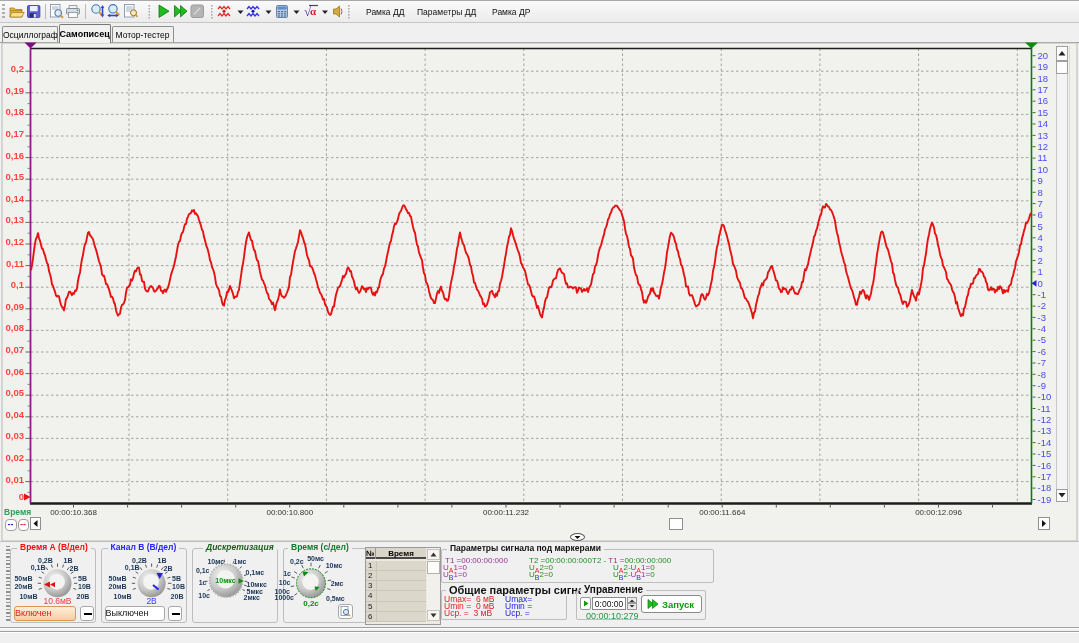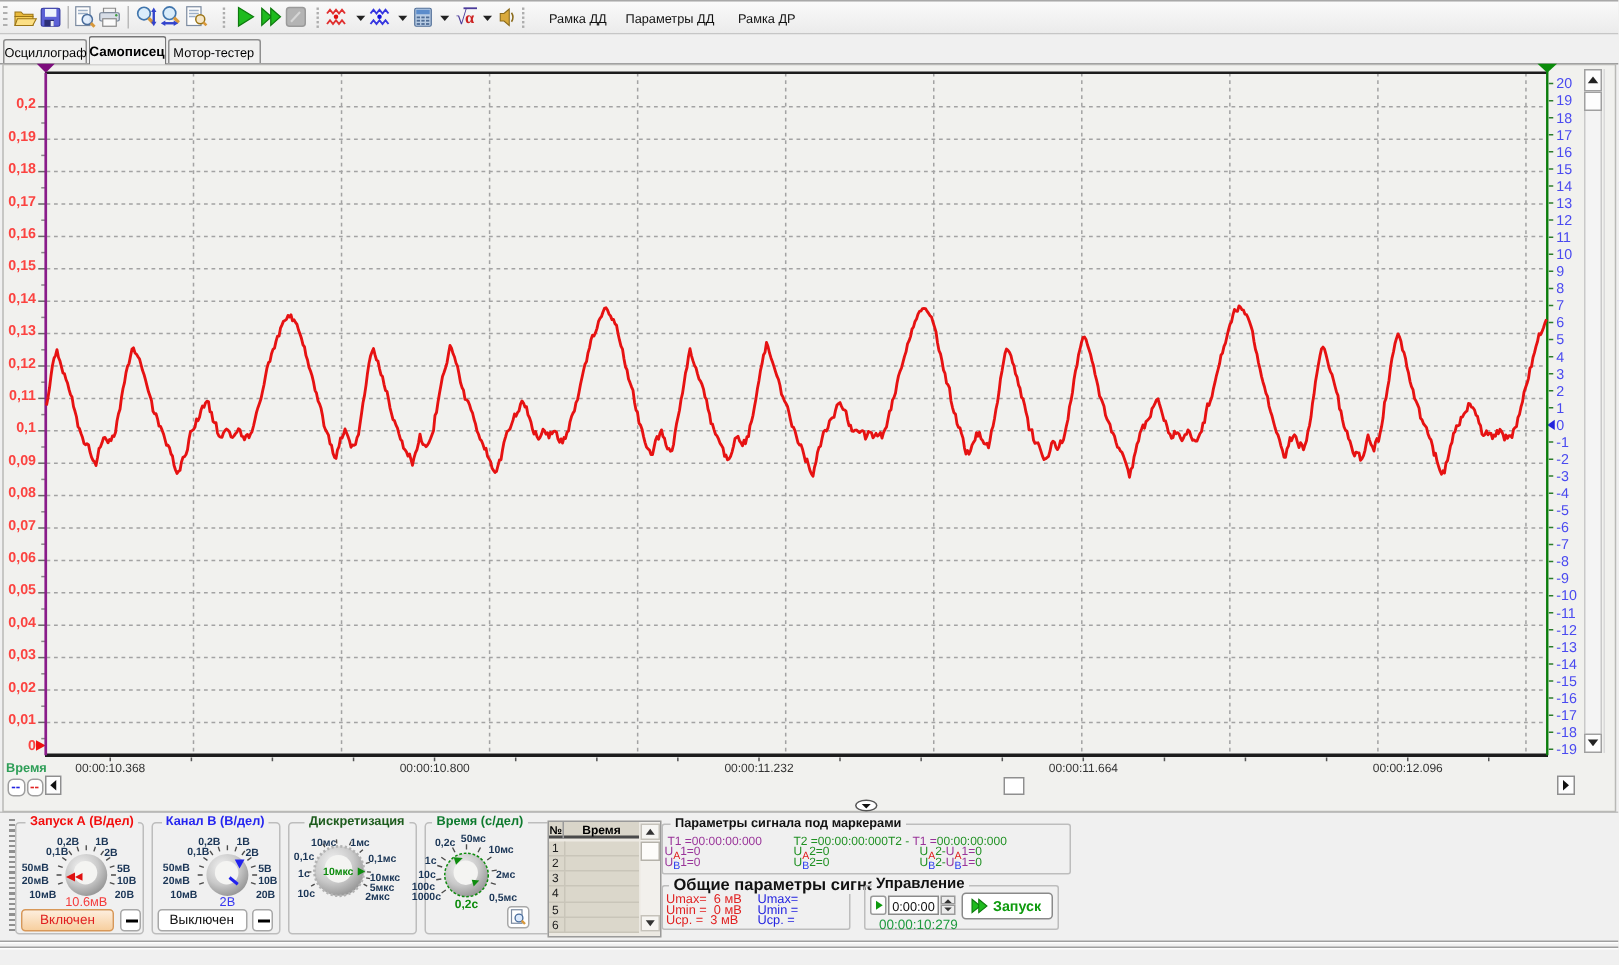--- a/index.html
+++ b/index.html
@@ -1,21 +1,21 @@
 <!DOCTYPE html>
 <html><head><meta charset="utf-8"><style>
 * { margin:0; padding:0; box-sizing:border-box; }
 html,body { width:1079px; height:643px; overflow:hidden; background:#f0f0f0;
   font-family:"Liberation Sans", sans-serif; position:relative; }
 .abs { position:absolute; }
 .gbox { position:absolute; border:1px solid #bdbdbd; border-radius:3px; }
 .gtitle { position:absolute; top:-7px; left:7px; background:#f0f0f0; padding:0 3px;
   font-size:10px; font-weight:bold; white-space:nowrap; }
 .btn { position:absolute; background:#fff; border:1px solid #a8a8a8; border-radius:3px;
-  font-size:10px; text-align:center; }
+  font-size:10px; text-align:left; }
 </style></head>
 <body>
 
 <div class="abs" style="left:0;top:0;width:1079px;height:23px;
   background:linear-gradient(#fafafa,#ebebeb);border-top:1px solid #a8a8a8;border-bottom:1px solid #c6c6c6;"></div>
 <div class="abs" style="left:1.5px;top:4px;width:3px;height:16px;
   background:repeating-linear-gradient(#b0b0b0 0 1.6px, transparent 1.6px 4px);"></div>
 <div class="abs" style="left:366px;top:7px;font-size:8.5px;color:#111;">Рамка ДД</div>
 <div class="abs" style="left:417px;top:7px;font-size:8.5px;color:#111;">Параметры ДД</div>
 <div class="abs" style="left:492px;top:7px;font-size:8.5px;color:#111;">Рамка ДР</div>
@@ -502,38 +502,38 @@
 <div class="abs" style="z-index:3;left:570px;top:533px;width:15px;height:8px;background:#fff;border:1px solid #555;border-radius:50%;"></div>
 <svg class="abs" style="left:570px;top:533px;z-index:3" width="15" height="8">
     <path d="M4.5 3 L10.5 3 L7.5 6 Z" fill="#111"></path>
   </svg>
 <div class="abs" style="left:0px;top:541px;width:1079px;height:1px;background:#c2c2c2;"></div>
 
 <div class="abs" style="left:6px;top:546px;width:4px;height:76px;
   background:repeating-linear-gradient(#909090 0 1.5px, transparent 1.5px 3.5px);"></div>
 
 <div class="gbox" style="left:10px;top:548px;width:86px;height:75px;">
-  <span class="gtitle" style="color:#f20d0d;left:6px;font-size:8.5px;">Запуск А (В/дел)</span>
+  <span class="gtitle" style="color:#f20d0d;left:6px;font-size:8.5px;">Время А (В/дел)</span>
   </div>
 <div class="btn" style="left:14px;top:606px;width:62px;height:14.5px;line-height:13px;
   background:linear-gradient(#fdeedd,#f7cf9f);border-color:#d89858;color:#e02020;font-size:9px;line-height:13.5px;">Включен</div>
 <div class="btn" style="left:80px;top:606px;width:14px;height:14.5px;">
     <div style="position:absolute;left:2.5px;top:5.5px;width:8px;height:2.6px;background:#000;"></div>
   </div>
 
 <div class="gbox" style="left:100.5px;top:548px;width:86px;height:75px;">
   <span class="gtitle" style="color:#2525f0;left:6px;font-size:8.5px;">Канал В (В/дел)</span>
   </div>
 <div class="btn" style="left:104.5px;top:606px;width:60px;height:14.5px;color:#111;font-size:9px;line-height:13.5px;">Выключен</div>
 <div class="btn" style="left:168px;top:606px;width:14px;height:14.5px;">
     <div style="position:absolute;left:2.5px;top:5.5px;width:8px;height:2.6px;background:#000;"></div>
   </div>
 
 <div class="gbox" style="left:192px;top:548px;width:86px;height:75px;">
-  <span class="gtitle" style="color:#1e5c1e;left:10px;font-size:8.5px;">Дискретизация</span>
+  <span class="gtitle" style="color:#1e5c1e;left:10px;font-size:8.5px;font-style:italic;">Дискретизация</span>
   </div>
 
 <div class="gbox" style="left:283px;top:548px;width:86px;height:75px;padding-left:36px;">
   <span class="gtitle" style="color:#0e7a2e;left:4px;font-size:8.5px;">Время (с/дел)</span>
   </div>
 <div class="btn" style="left:338px;top:603.5px;width:15px;height:15px;"></div>
 <svg class="abs" style="left:338px;top:603.5px;z-index:3" width="15" height="15">
 <rect x="3" y="2.5" width="7" height="9" fill="#fff" stroke="#7b8aa0" stroke-width="0.8"></rect>
 <circle cx="8" cy="8" r="2.6" fill="#dceafc" stroke="#4a6d9c" stroke-width="0.9"></circle>
 <line x1="9.8" y1="9.8" x2="12" y2="12" stroke="#d8983a" stroke-width="1.6"></line>

